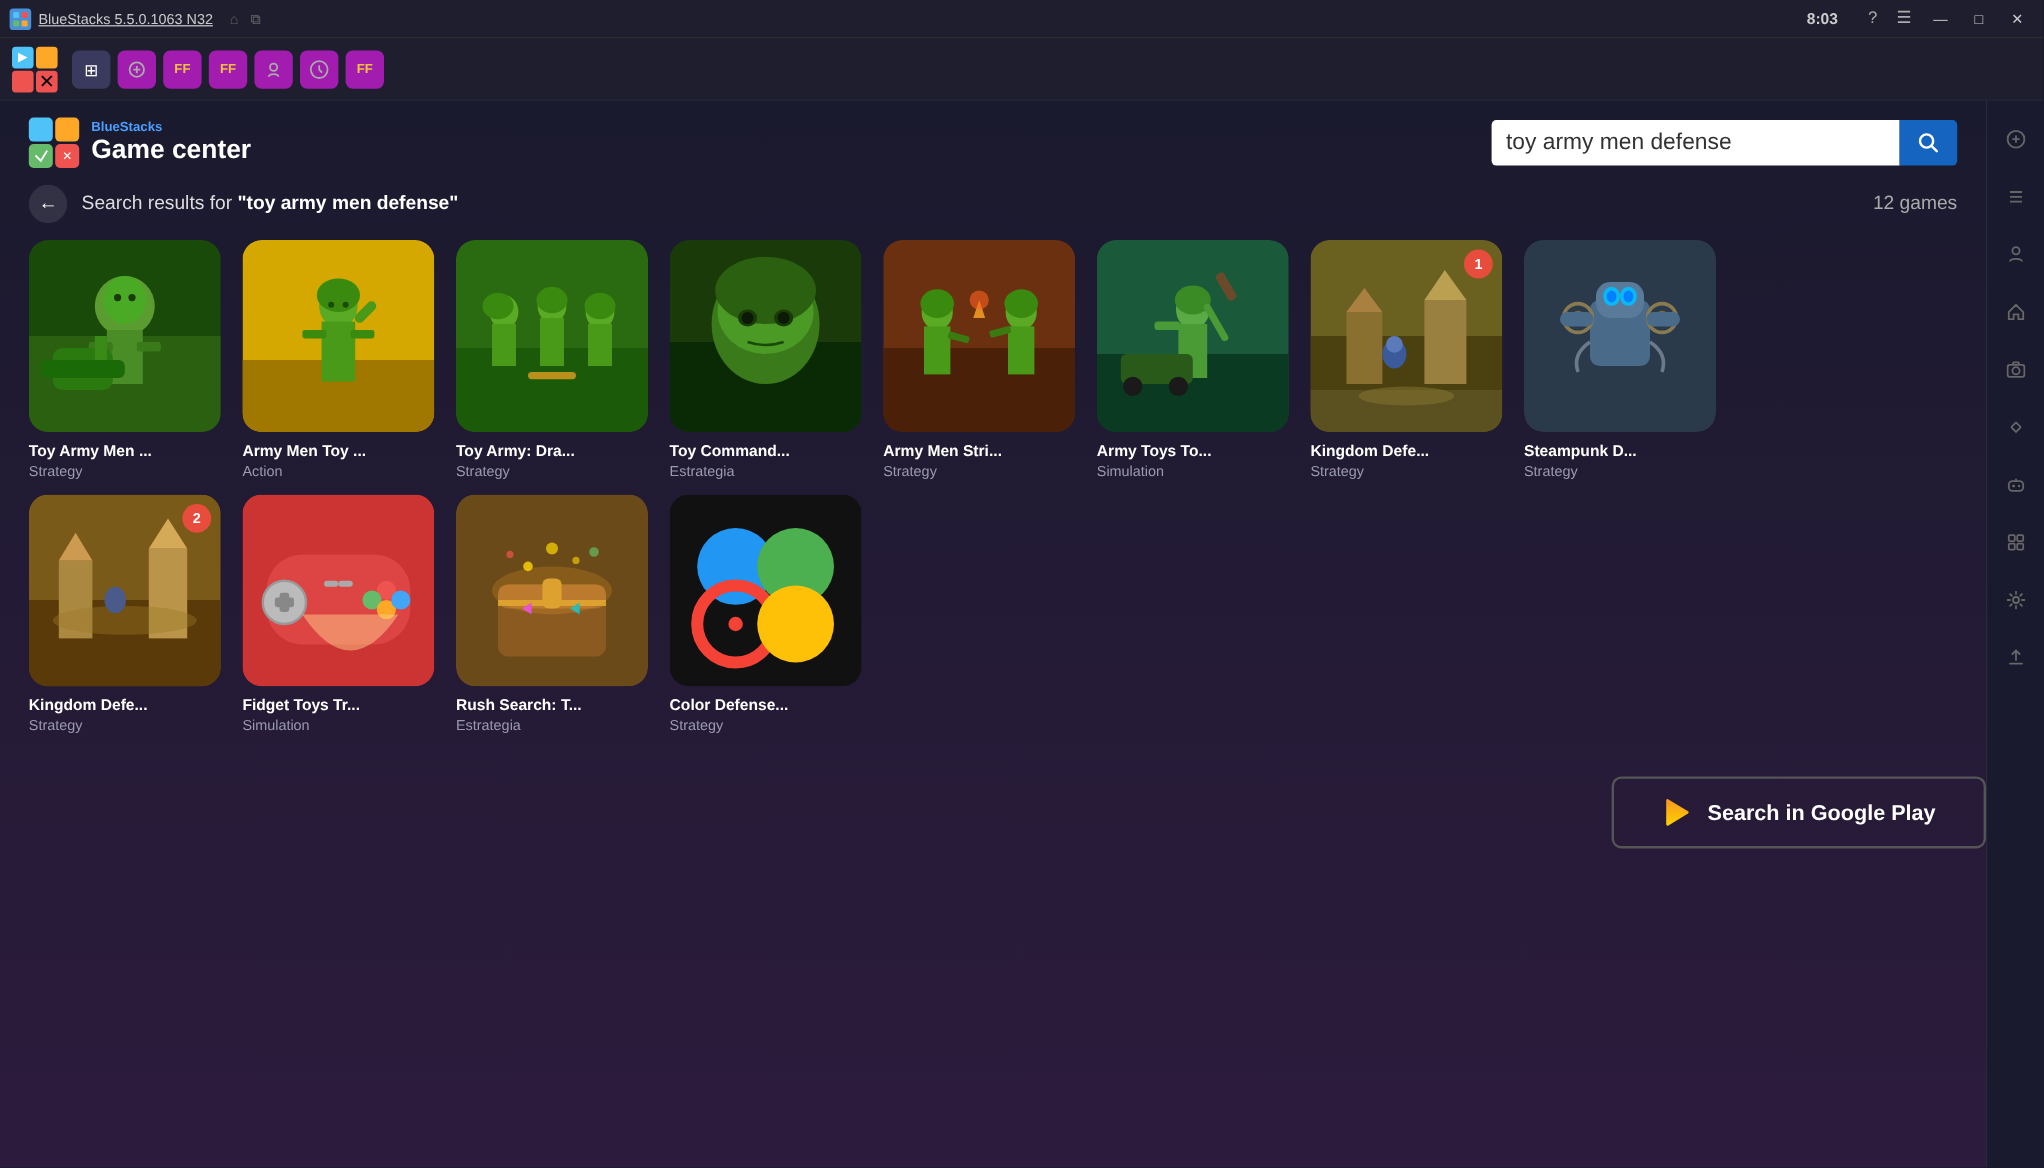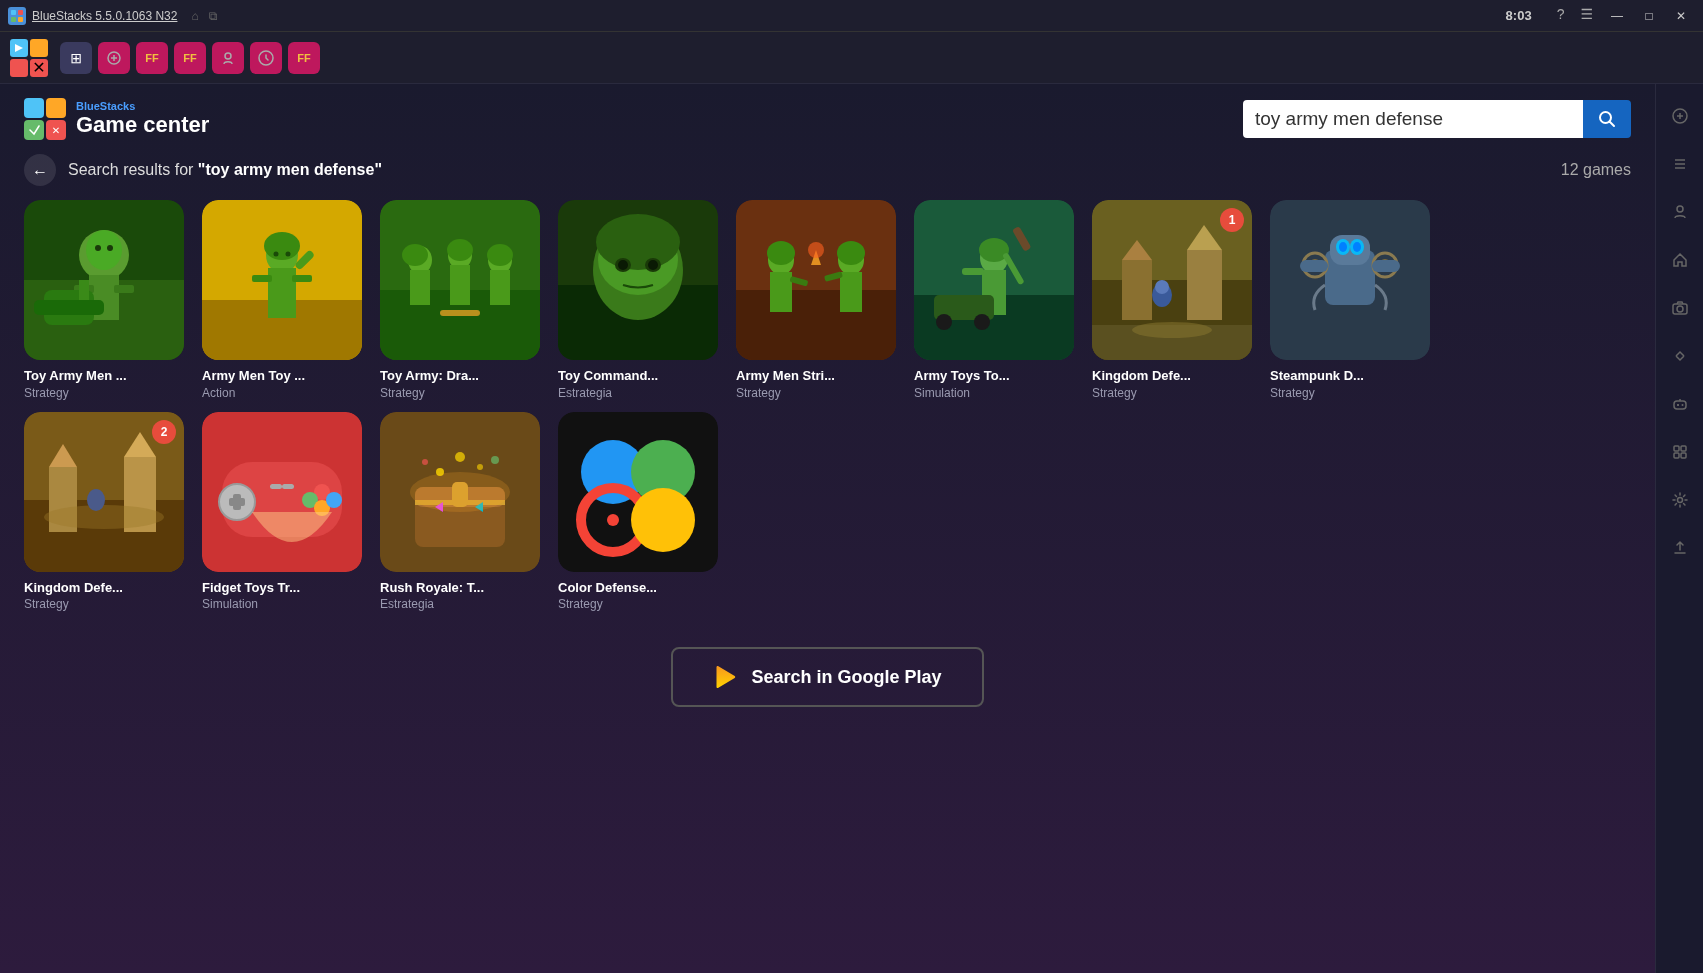--- a/index.html
+++ b/index.html
@@ -67,21 +67,21 @@
       height: 52px;
       background: #1e1e2e;
       display: flex;
       align-items: center;
       padding: 0 10px;
       gap: 6px;
       border-bottom: 1px solid #2a2a3e;
     }
     .appbar-icon {
       width: 32px; height: 32px;
-      background: #be185d;
+      background: #a21caf;
       border-radius: 6px;
       display: flex; align-items: center; justify-content: center;
       color: #aaa;
       font-size: 14px;
       cursor: pointer;
     }
     .appbar-icon.active { background: #3a3a5e; color: #fff; }
 
     
     .main-layout {
@@ -225,21 +225,21 @@
       margin-bottom: 2px;
     }
     .game-genre {
       color: #9a9ab0;
       font-size: 12px;
     }
 
     
     .google-play-btn-container {
       display: flex;
-      justify-content: center;
+      justify-content: flex-end;
       margin-top: 20px;
       padding-bottom: 20px;
     }
     .google-play-btn {
       display: flex;
       align-items: center;
       gap: 10px;
       background: transparent;
       border: 2px solid #555;
       border-radius: 8px;
@@ -650,21 +650,21 @@
 
             <ellipse cx="80" cy="80" rx="50" ry="20" fill="#ffa726" opacity="0.2"></ellipse>
 
             <circle cx="60" cy="60" r="4" fill="#ffd700" opacity="0.8"></circle>
             <circle cx="100" cy="55" r="3" fill="#ffd700" opacity="0.6"></circle>
             <circle cx="80" cy="45" r="5" fill="#ffd700" opacity="0.7"></circle>
             <circle cx="45" cy="50" r="3" fill="#ef5350" opacity="0.7"></circle>
             <circle cx="115" cy="48" r="4" fill="#66bb6a" opacity="0.7"></circle>
           </svg>
         </div>
-        <div class="game-name">Rush Royale: T...</div>
+        <div class="game-name">Rush Search: T...</div>
         <div class="game-genre">Estrategia</div>
       </div>
 
       <div class="game-card">
         <div class="game-thumbnail">
           <svg width="160" height="160" viewBox="0 0 160 160">
             <rect width="160" height="160" rx="16" fill="#111"></rect>
 
             <circle cx="55" cy="60" r="32" fill="#2196F3"></circle>
             <circle cx="105" cy="60" r="32" fill="#4caf50"></circle>

